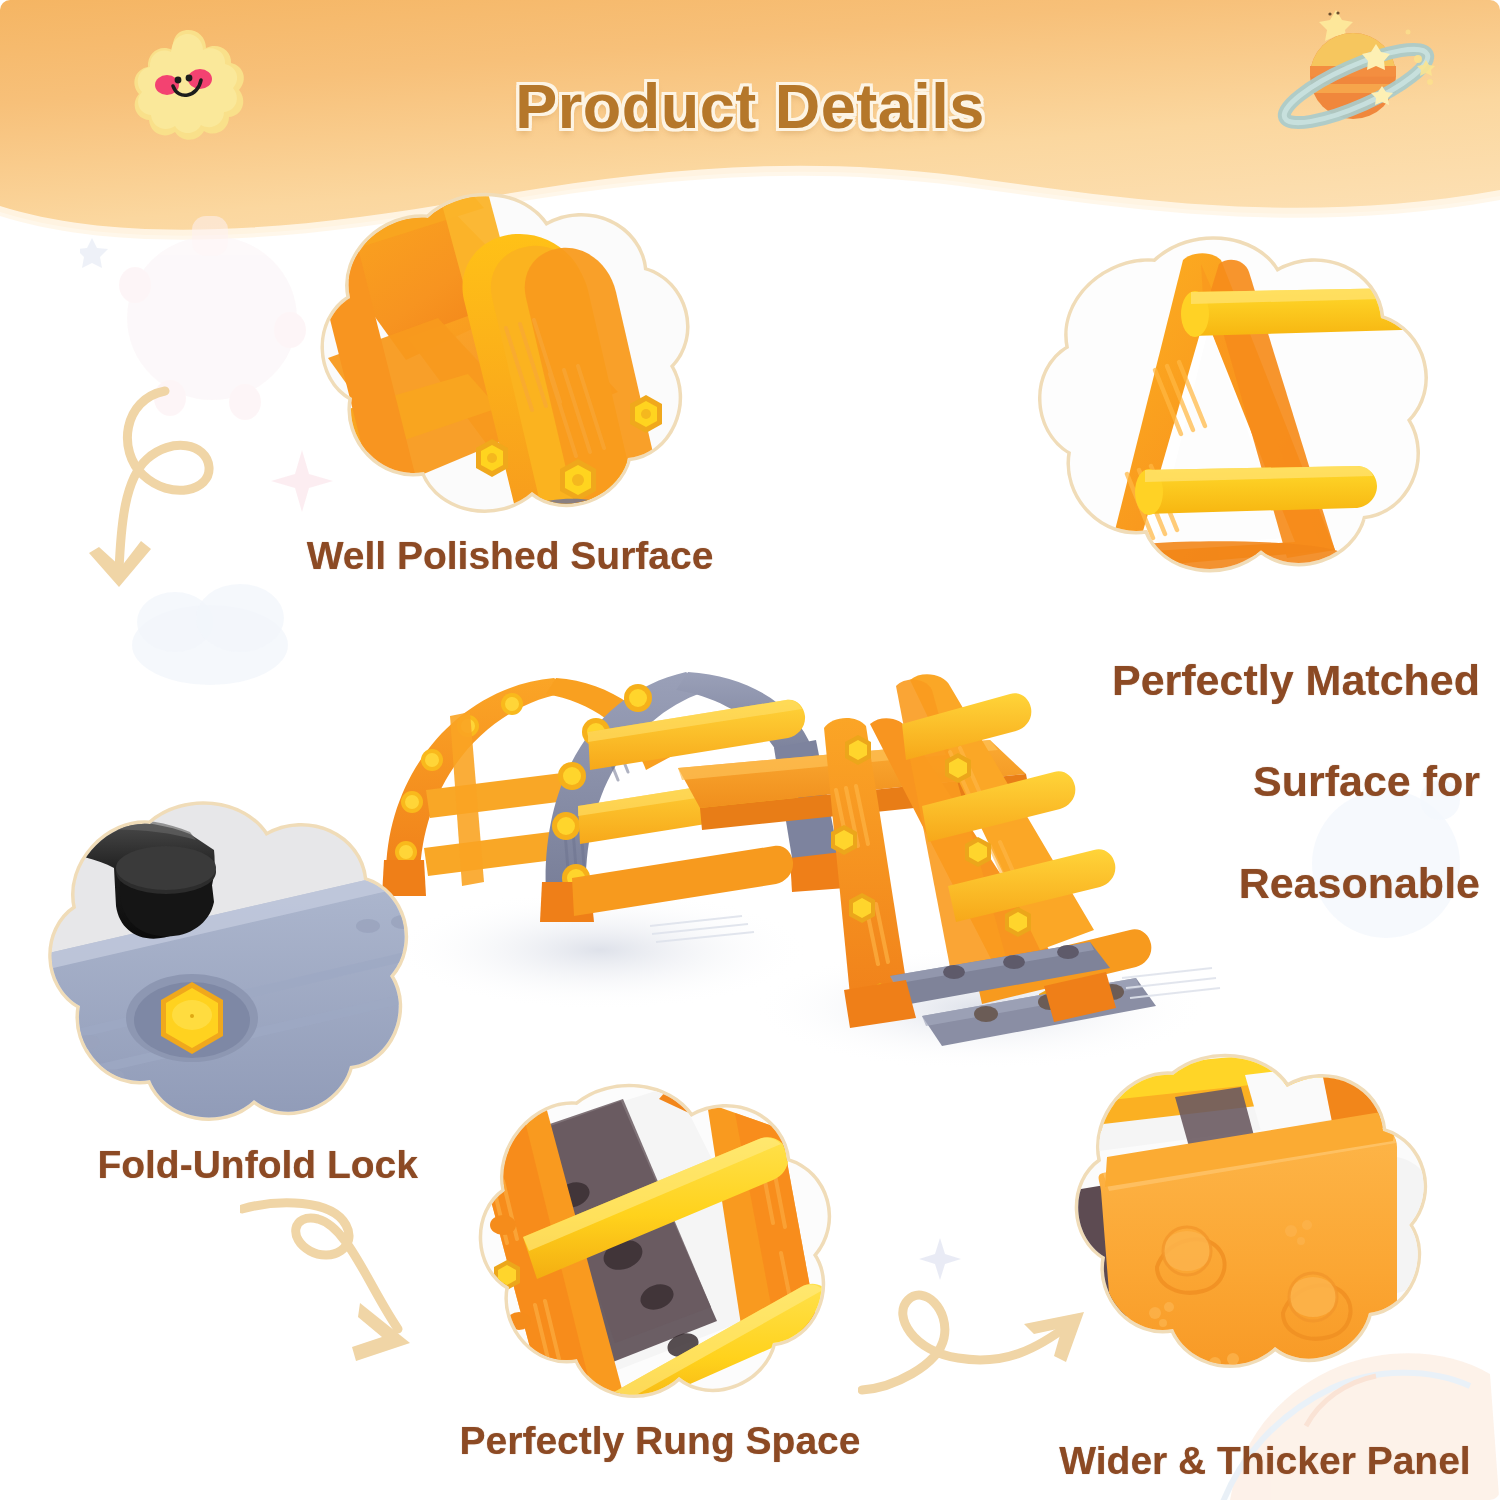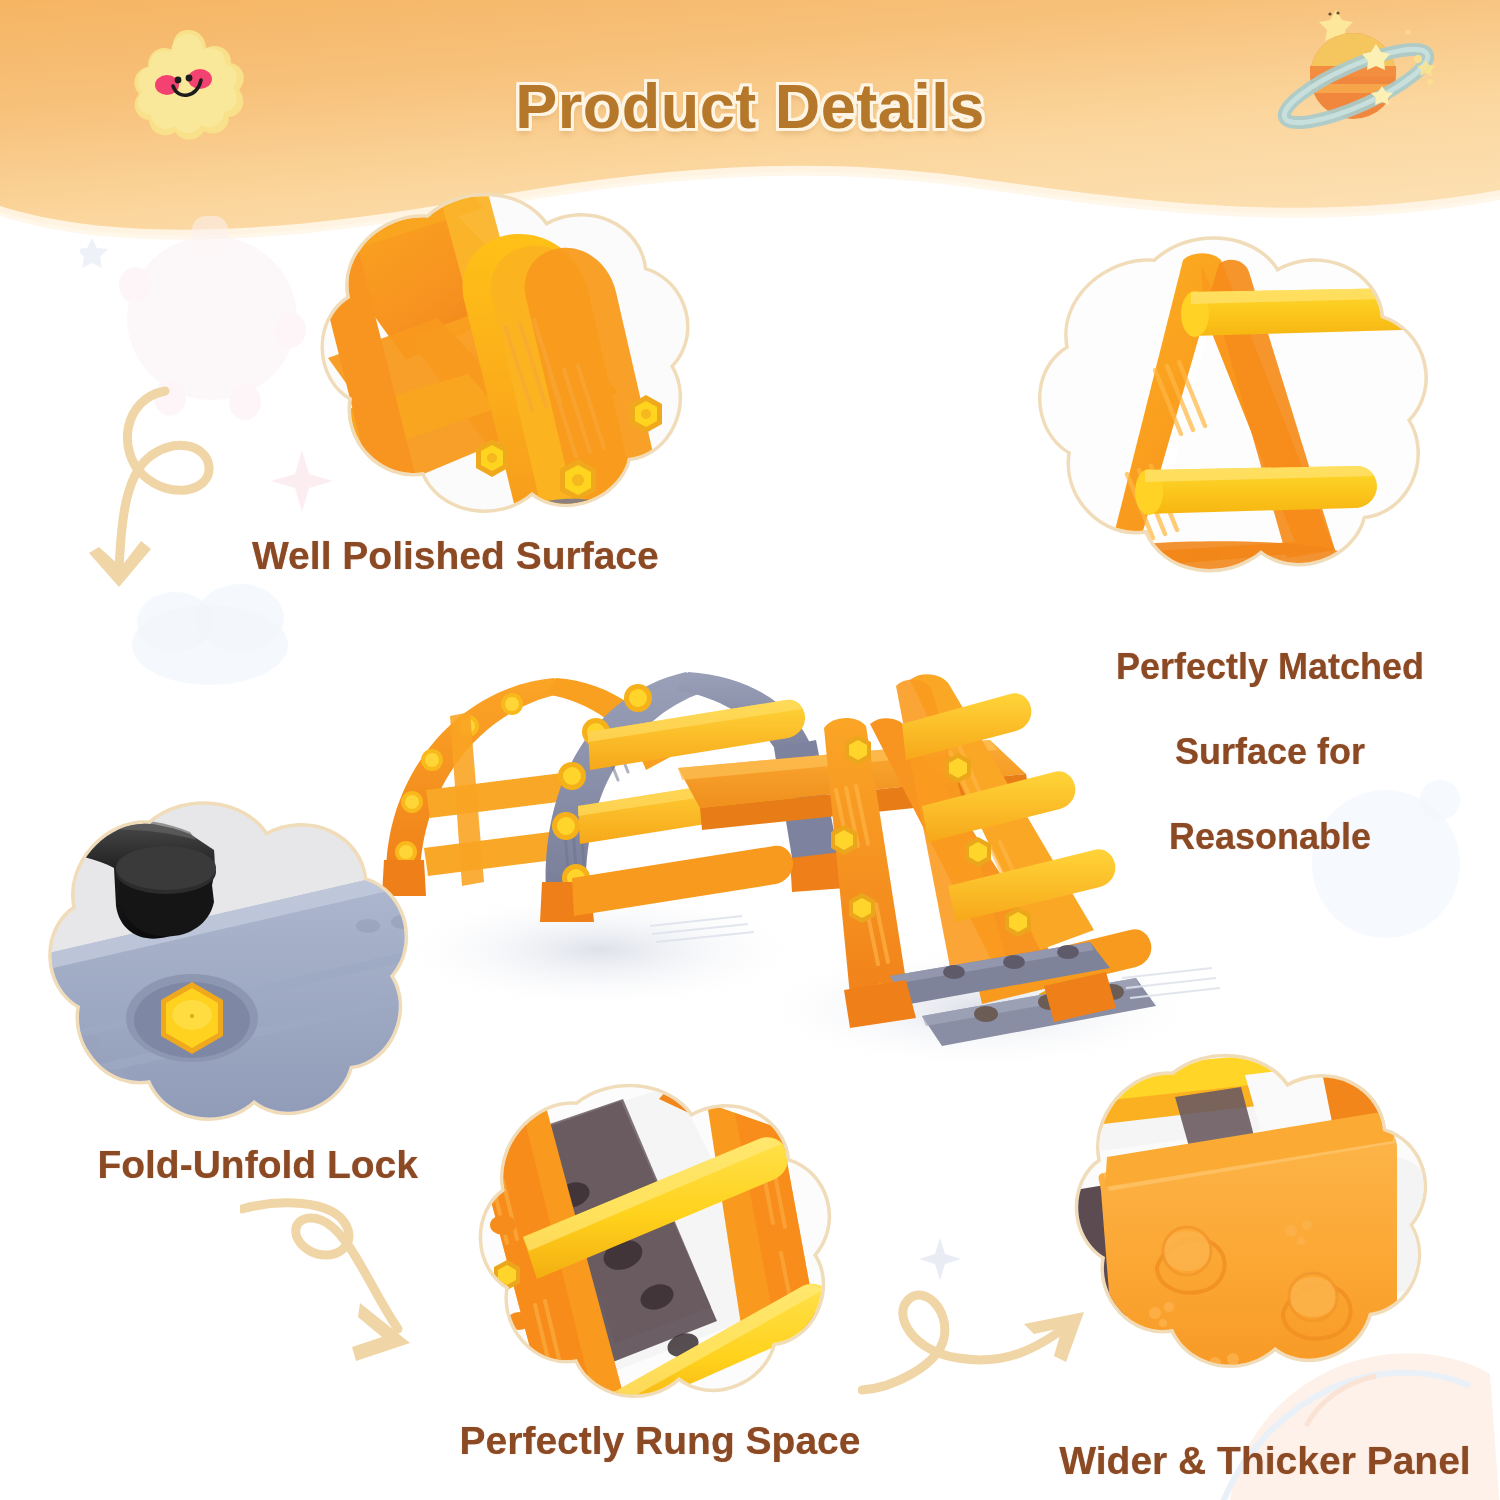--- a/index.html
+++ b/index.html
@@ -2,21 +2,21 @@
 <html><head>
 <meta charset="utf-8">
 <style>
   html,body{margin:0;padding:0;}
   body{
     width:1500px;height:1500px;overflow:hidden;
     background:#ffffff;
     font-family:"Liberation Sans", sans-serif;
     position:relative;
   }
-  .page{position:relative;width:1500px;height:1500px;overflow:hidden;background:#fff;}
+  .page{position:relative;width:1500px;height:1500px;overflow:hidden;background:#fff;border-radius:10px;}
 
   
   .header{
     position:absolute;left:0;top:0;width:1500px;height:240px;
     overflow:hidden;
   }
   .header-bg{
     position:absolute;left:0;top:0;width:1500px;height:240px;
     background:linear-gradient(175deg,#f5b563 0%,#f7c079 28%,#fbd79f 62%,#fde3ba 100%);
   }
@@ -47,22 +47,22 @@
 
   
   .cap{
     position:absolute;
     color:#8c4a24;
     font-weight:bold;
     line-height:1.18;
     text-shadow:0 0 1px rgba(140,74,36,0.6);
     white-space:pre-line;
   }
-  .cap-wps{left:252px;top:533px;width:500px;text-align:left;font-size:39px;}
-  .cap-pmg{left:1060px;top:604px;width:420px;text-align:center;font-size:36px;}
+  .cap-wps{left:260px;top:533px;width:500px;text-align:center;font-size:39px;}
+  .cap-pmg{left:1060px;top:604px;width:420px;text-align:right;font-size:43px;}
   .cap-ful{left:18px;top:1142px;width:400px;text-align:right;font-size:39px;}
   .cap-rrs{left:380px;top:1418px;width:560px;text-align:center;font-size:39px;}
   .cap-wtp{left:1035px;top:1392px;width:460px;text-align:center;font-size:39px;}
 
   
   .arrow{position:absolute;}
 
   
   .deco{position:absolute;pointer-events:none;}
 </style>

